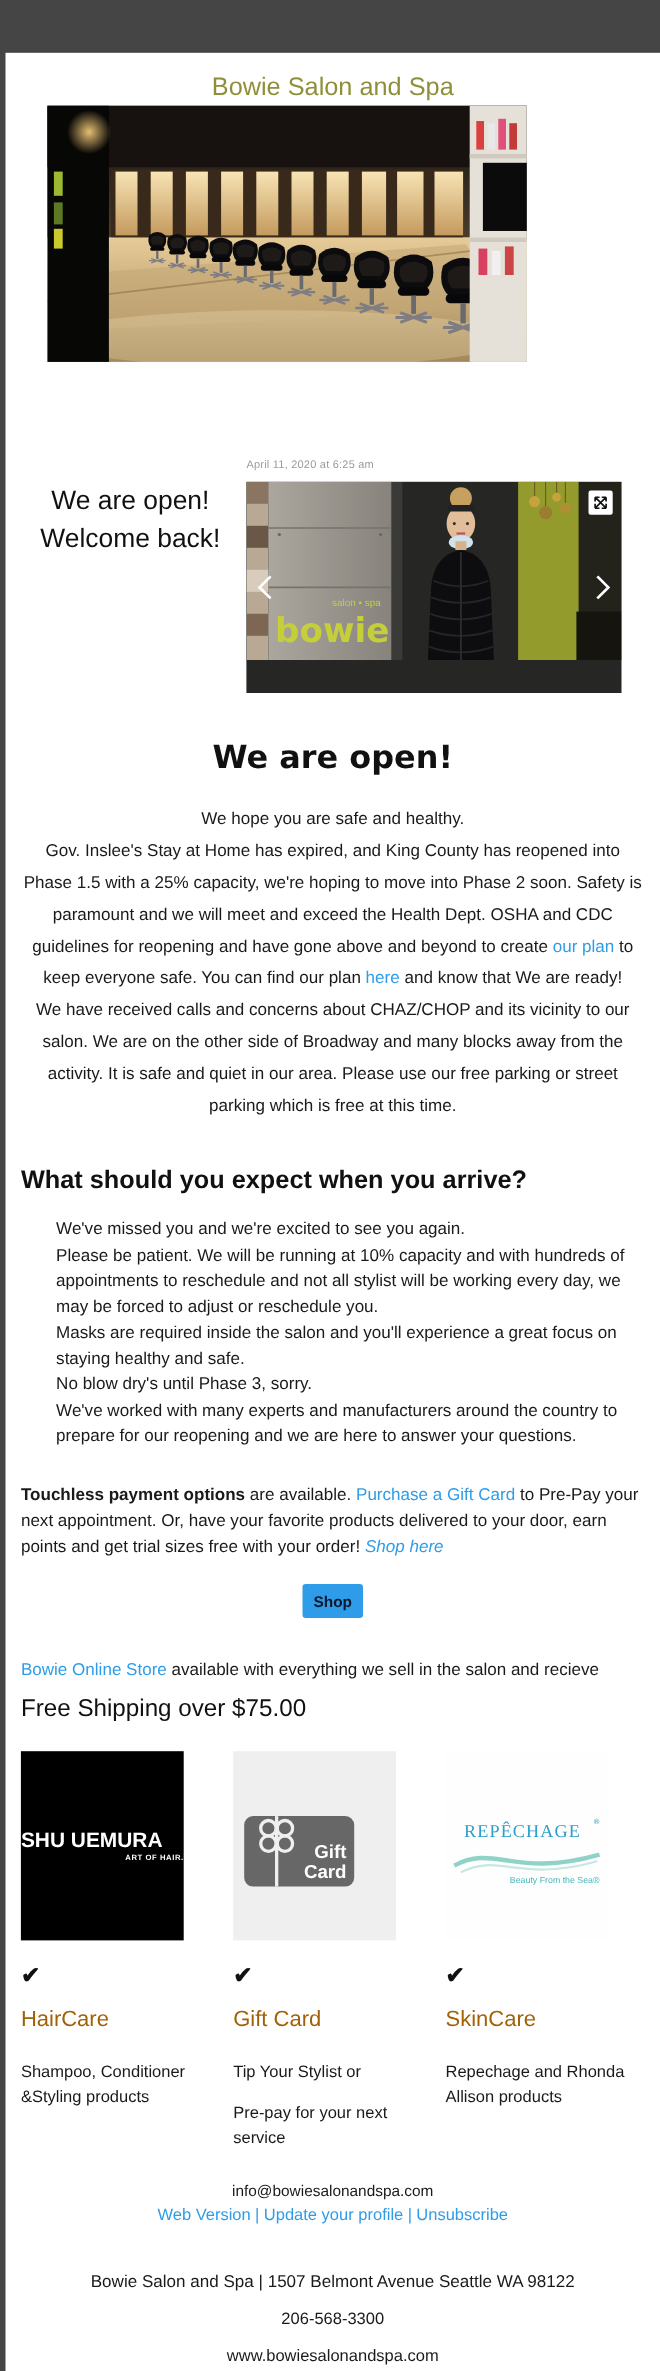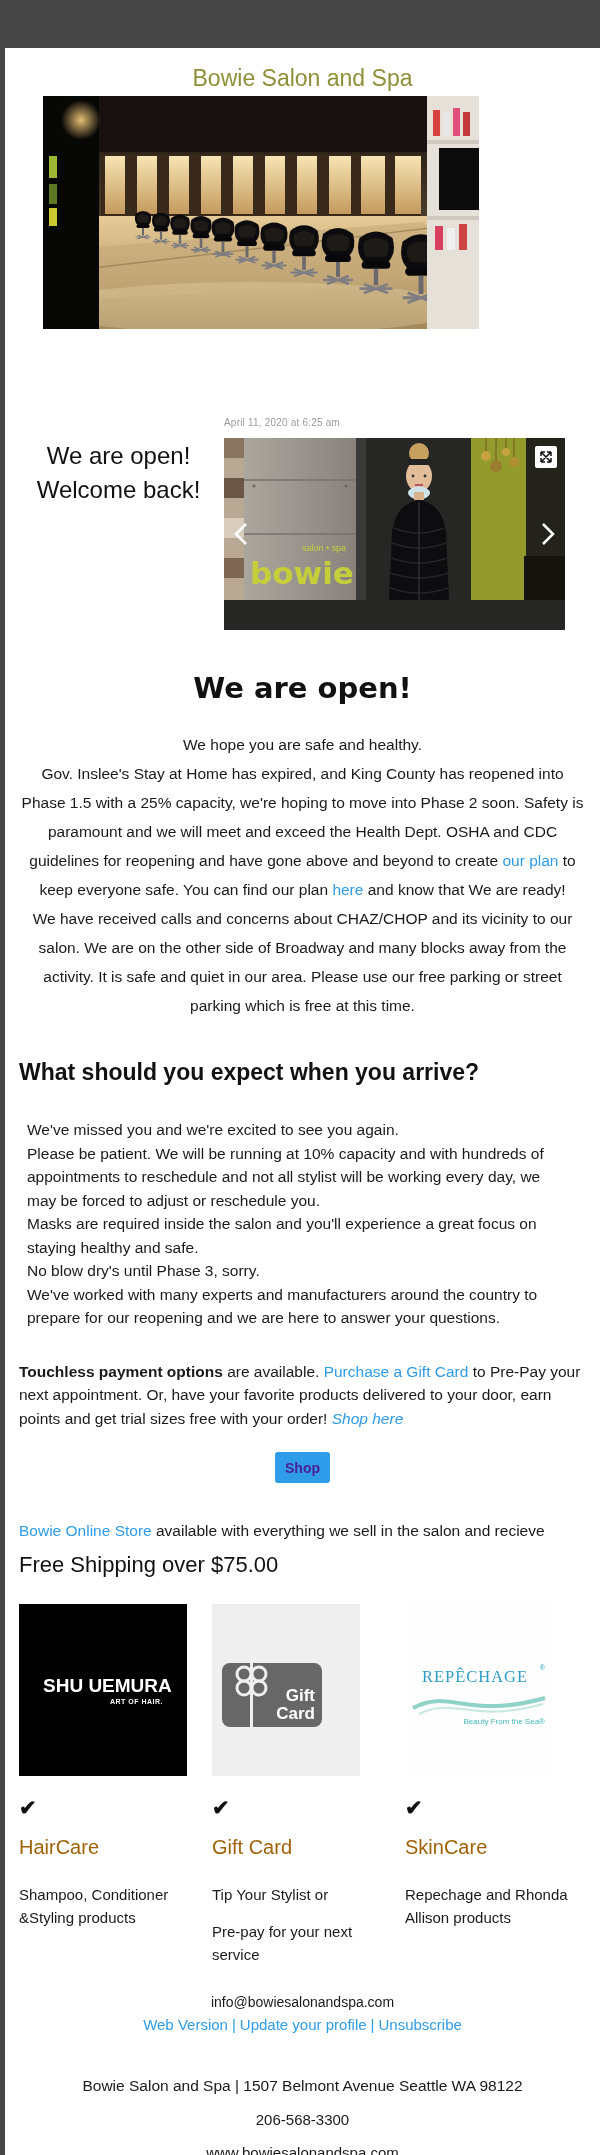--- a/index.html
+++ b/index.html
@@ -13,32 +13,32 @@
   .gallery-right{width:341px;}
   .caption{font-size:10px;color:#9b9b9b;margin-bottom:10px;letter-spacing:.2px;}
   .carousel{position:relative;width:341px;height:192px;overflow:hidden;background:#262624;}
   .carousel > svg.scene{position:absolute;left:0;top:0;}
   .nav{position:absolute;top:50%;transform:translateY(-50%);background:transparent;border:none;padding:4px;cursor:pointer;line-height:0;}
   .nav.prev{left:6px;} .nav.next{right:6px;}
   .expand{position:absolute;top:8px;right:8px;width:22px;height:22px;background:#fff;border-radius:2px;display:flex;align-items:center;justify-content:center;cursor:pointer;}
   h1{margin:40px 0 0;text-align:center;font-family:"DejaVu Sans",sans-serif;font-size:29px;line-height:36px;font-weight:700;color:#111;}
   .intro{margin:24px 0 0;padding:0 15px;text-align:center;font-size:15.5px;line-height:29px;}
   h2{margin:38px 0 0;padding-left:14px;font-size:23px;line-height:28px;font-weight:700;color:#111;}
-  .expect-list{list-style:none;margin:32px 0 0;padding:0 30px 0 22px;}
+  .expect-list{list-style:none;margin:20px 0 0;padding:0 30px 0 46px;}
   .expect-list li{font-size:15.5px;line-height:23.5px;}
   .touchless{margin:30px 0 0;padding:0 14px;font-size:15.5px;line-height:23.5px;}
   .link{color:#2e9ce8;text-decoration:none;cursor:pointer;}
   .italic{font-style:italic;}
-  .shop-btn{display:block;margin:22px auto 0;min-width:50px;height:31px;padding:0 10px;background:#2e9ce8;color:#4c1d95;border:none;border-radius:3px;font-size:14px;font-weight:bold;font-family:"Liberation Sans",sans-serif;cursor:pointer;text-align:center;}
+  .shop-btn{display:block;margin:22px auto 0;min-width:50px;height:31px;padding:0 10px;background:#2e9ce8;color:#0f172a;border:none;border-radius:3px;font-size:14px;font-weight:bold;font-family:"Liberation Sans",sans-serif;cursor:pointer;text-align:center;}
   .store{margin:36px 0 0;padding:0 14px;font-size:15.5px;line-height:23px;}
   .shipping{margin:8px 0 0;padding:0 14px;font-size:22px;line-height:30px;color:#111;}
   .cols{display:flex;gap:22px;margin-top:24px;padding:0 14px;}
   .col{width:171px;}
   .box{width:148px;height:172px;}
-  .box-shu{background:#000;color:#fff;display:flex;flex-direction:column;justify-content:center;padding:0 24px;box-sizing:border-box;width:168px;}
+  .box-shu{background:#000;color:#fff;display:flex;flex-direction:column;justify-content:center;padding:0 0;box-sizing:border-box;width:148px;}
   .shu-brand{font-size:19px;font-weight:bold;letter-spacing:0;white-space:nowrap;}
   .shu-tag{font-size:7px;font-weight:bold;text-align:right;letter-spacing:.5px;margin-top:1px;}
   .box-gift{background:#efefef;display:flex;align-items:center;justify-content:flex-start;}
   .box-rep{background:#fefefe;display:flex;align-items:center;justify-content:center;}
   .check{margin-top:20px;font-size:21px;font-weight:bold;color:#111;}
   .col-title{margin-top:16px;font-size:20px;color:#a16207;}
   .col-desc{margin:24px 0 0;font-size:15px;line-height:23px;}
   .col-desc + .col-desc{margin-top:14px;}
   .footer{text-align:center;}
   .footer-email{margin-top:28px;font-size:14px;}

